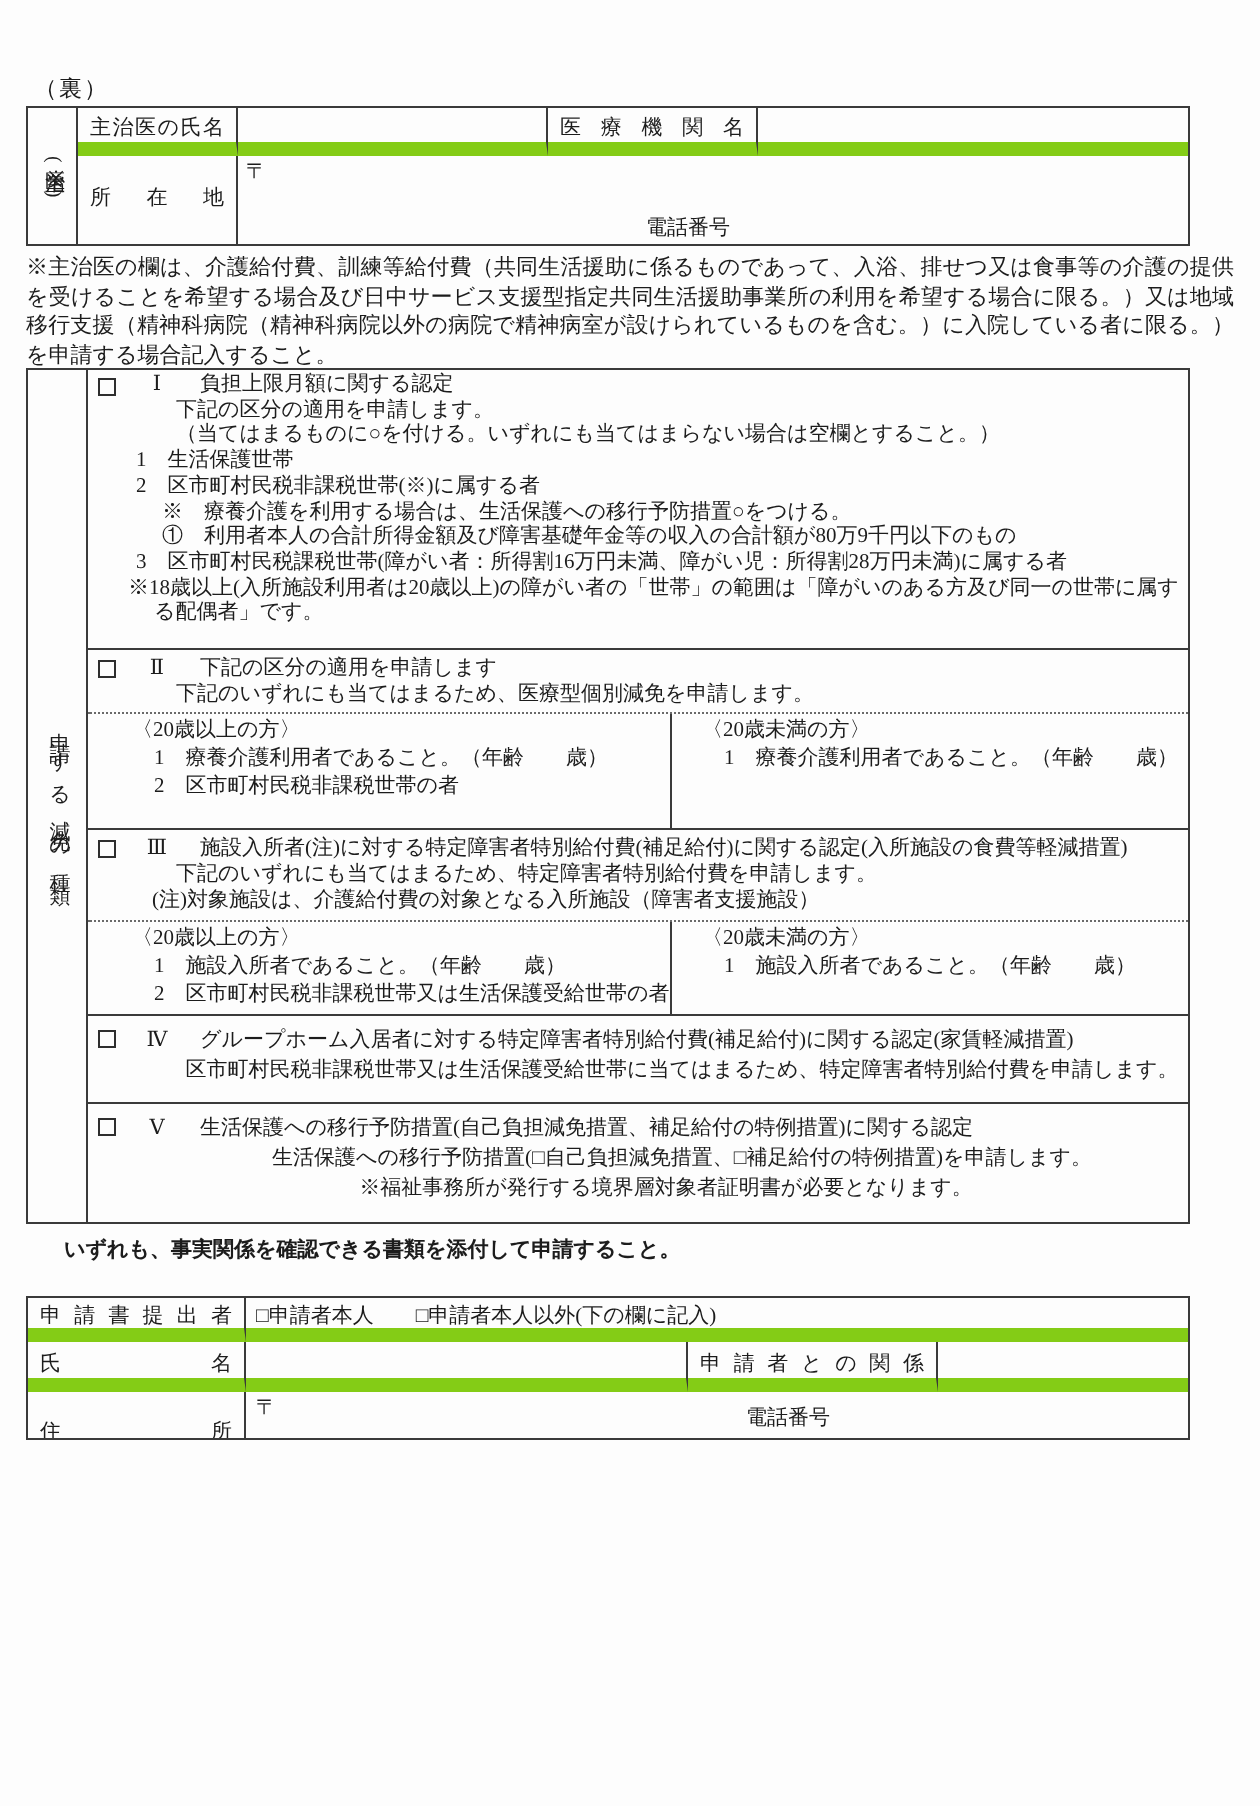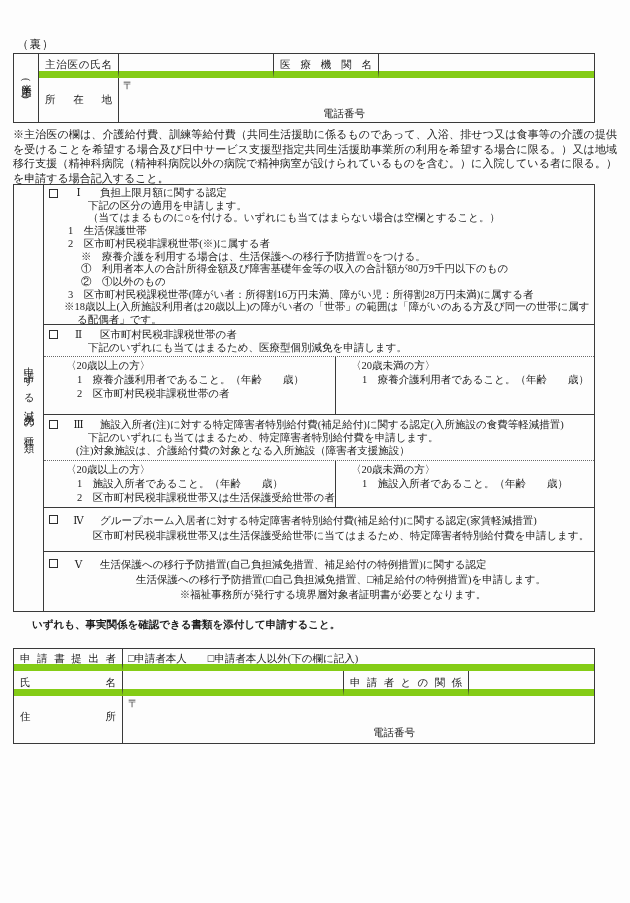--- a/index.html
+++ b/index.html
@@ -69,21 +69,21 @@
   .sub-r .sub-h { padding-left:15px; }
   .sub-item { line-height:14px; }
   .sub-l .sub-item { padding-left:33px; }
   .sub-r .sub-item { padding-left:26px; }
 
   
   .attach-note { left:32px; top:618px; font-weight:bold; font-size:10.5px; }
 
   
   .submitter-table {
-    left:13px; top:648px; width:582px; height:96px;
+    left:13px; top:648px; width:582px; height:72px;
     display:grid; grid-template-columns:109px 221px 125px 1fr; grid-template-rows:22px 25px 1fr;
   }
   .st-r1-label { grid-row:1; grid-column:1; line-height:20px; }
   .st-options { grid-row:1; grid-column:2/5; line-height:20px; padding-left:5px; }
   .st-name-label { grid-row:2; grid-column:1; line-height:23px; }
   .st-name-value { grid-row:2; grid-column:2; }
   .st-rel-label { grid-row:2; grid-column:3; line-height:23px; }
   .st-rel-value { grid-row:2; grid-column:4; }
   .st-addr-label { grid-row:3; grid-column:1; line-height:42px; }
   .st-addr-cell { grid-row:3; grid-column:2/5; position:relative; }
@@ -121,30 +121,29 @@
           <span class="cb"></span>
           <span class="numeral">Ⅰ</span>
           <span class="sec-title">負担上限月額に関する認定</span>
         </div>
         <div class="ln pad-a">下記の区分の適用を申請します。</div>
         <div class="ln pad-a">（当てはまるものに○を付ける。いずれにも当てはまらない場合は空欄とすること。）</div>
         <div class="ln pad-num">1　生活保護世帯</div>
         <div class="ln pad-num">2　区市町村民税非課税世帯(※)に属する者</div>
         <div class="ln pad-mark">※　療養介護を利用する場合は、生活保護への移行予防措置○をつける。</div>
         <div class="ln pad-mark">①　利用者本人の合計所得金額及び障害基礎年金等の収入の合計額が80万9千円以下のもの</div>
-        <div class="ln pad-mark">②　①以外のもの</div>
         <div class="ln pad-num">3　区市町村民税課税世帯(障がい者：所得割16万円未満、障がい児：所得割28万円未満)に属する者</div>
         <div class="ln pad-note">※18歳以上(入所施設利用者は20歳以上)の障がい者の「世帯」の範囲は「障がいのある方及び同一の世帯に属する配偶者」です。</div>
       </div>
 
       <div class="sec sec-2">
         <div class="sec-head">
           <span class="cb"></span>
           <span class="numeral">Ⅱ</span>
-          <span class="sec-title">区市町村民税非課税世帯の者</span>
+          <span class="sec-title">下記の区分の適用を申請します</span>
         </div>
         <div class="ln pad-a">下記のいずれにも当てはまるため、医療型個別減免を申請します。</div>
         <div class="sub">
           <div class="sub-l">
             <div class="sub-h">〈20歳以上の方〉</div>
             <div class="sub-item">1　療養介護利用者であること。（年齢　　歳）</div>
             <div class="sub-item">2　区市町村民税非課税世帯の者</div>
           </div>
           <div class="sub-r">
             <div class="sub-h">〈20歳未満の方〉</div>

